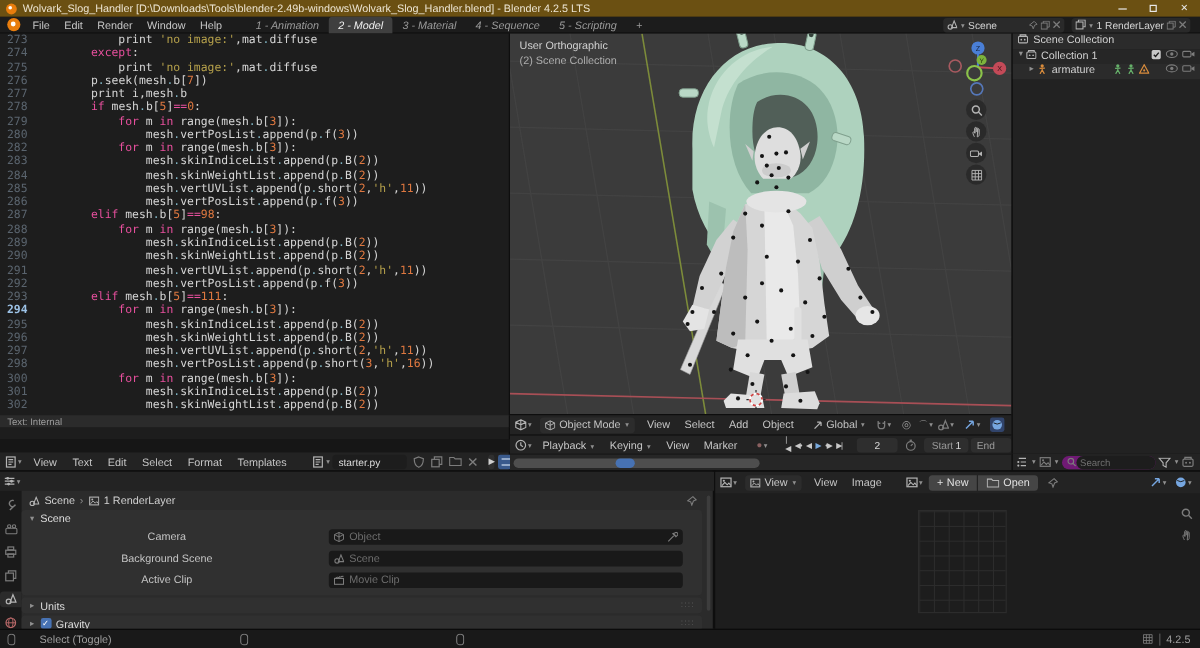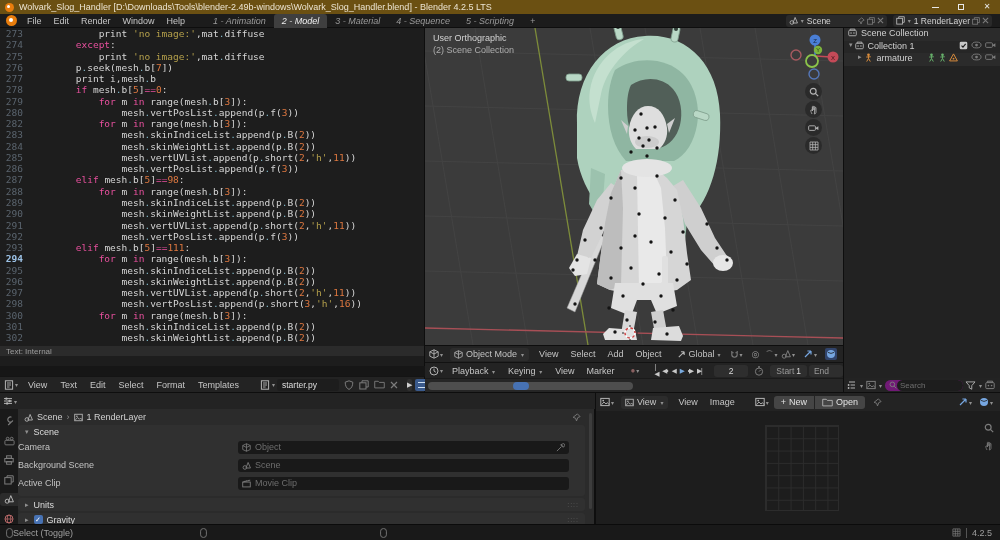--- a/index.html
+++ b/index.html
@@ -71,21 +71,21 @@
   #props{left:0;top:392px;width:595px;height:132px;background:#2b2b2b;border-top:1px solid #0e0e0e;border-right:1px solid #0e0e0e;}
   #props-header{position:absolute;left:0;top:0;width:595px;height:16px;background:#232323;display:flex;align-items:center;padding-left:3px;}
   #props-tabs{position:absolute;left:0;top:16px;width:18px;height:116px;background:#1a1a1a;display:flex;flex-direction:column;align-items:center;padding-top:6px;gap:7px;}
   .ptab{width:18px;height:15px;display:flex;align-items:center;justify-content:center;}
   .ptab.active{background:#2b2b2b;border-radius:3px 0 0 3px;}
   #props-body{position:absolute;left:18px;top:16px;width:571px;height:116px;font-size:9px;}
   .crumb{height:16px;display:flex;align-items:center;gap:4px;padding-left:6px;color:#d0d0d0;}
   .panel{background:#303030;margin:0 4px 2px 0;border-radius:3px;}
   .panel-h{height:13px;display:flex;align-items:center;gap:4px;padding:0 6px;color:#dcdcdc;}
   .f-row{height:18px;display:flex;align-items:center;}
-  .f-label{width:220px;text-align:left;padding-right:14px;color:#c3c3c3;}
+  .f-label{width:256px;text-align:center;padding-right:14px;color:#c3c3c3;}
   .f-field{flex:1;margin-right:16px;height:13px;background:#191919;border-radius:3px;display:flex;align-items:center;padding:0 4px;gap:4px;}
   .ph{color:#6d6d6d;}
   .dots{margin-left:auto;color:#5e5e5e;font-size:7px;letter-spacing:1px;}
   .cbox{width:9px;height:9px;border-radius:2px;background:var(--accent,#4772b3);display:flex;align-items:center;justify-content:center;color:#fff;font-size:7px;}
   .scrollbar-v{position:absolute;right:2px;top:20px;width:3px;height:96px;background:#3d3d3d;border-radius:2px;}
   
   #imged{left:595px;top:392px;width:405px;height:132px;background:#1d1d1d;border-top:1px solid #0e0e0e;}
   #img-header{position:absolute;left:0;top:0;width:405px;height:18px;background:#232323;display:flex;align-items:center;font-size:9px;}
   .gbtn{background:#454545;height:13px;display:flex;align-items:center;gap:3px;padding:0 7px;color:#e2e2e2;}
   .uvgrid{position:absolute;left:170px;top:32px;width:74px;height:86px;background-image:linear-gradient(#2c2c2c 1px,transparent 1px),linear-gradient(90deg,#2c2c2c 1px,transparent 1px);background-size:12.3px 12.3px;border:1px solid #2c2c2c;}
@@ -878,21 +878,21 @@
   <div class="uvgrid"></div>
   <svg class="i dim" width="10" height="10" style="position:absolute;right:6px;top:30px">
       <use href="#s-mag"></use>
     </svg>
   <svg class="i dim" width="10" height="10" style="position:absolute;right:6px;top:48px">
       <use href="#s-hand"></use>
     </svg>
 </div>
 
 <div id="statusbar" class="abs">
-  <span style="display:flex;gap:0;padding-left:6px">
+  <span style="display:flex;gap:20px;padding-left:6px">
     <svg class="i dim" width="7" height="10">
         <use href="#s-mouse"></use>
       </svg>
     <span>Select (Toggle)</span>
   </span>
   <svg class="i dim" width="7" height="10" style="position:absolute;left:200px">
       <use href="#s-mouse"></use>
     </svg>
   <svg class="i dim" width="7" height="10" style="position:absolute;left:380px">
       <use href="#s-mouse"></use>

